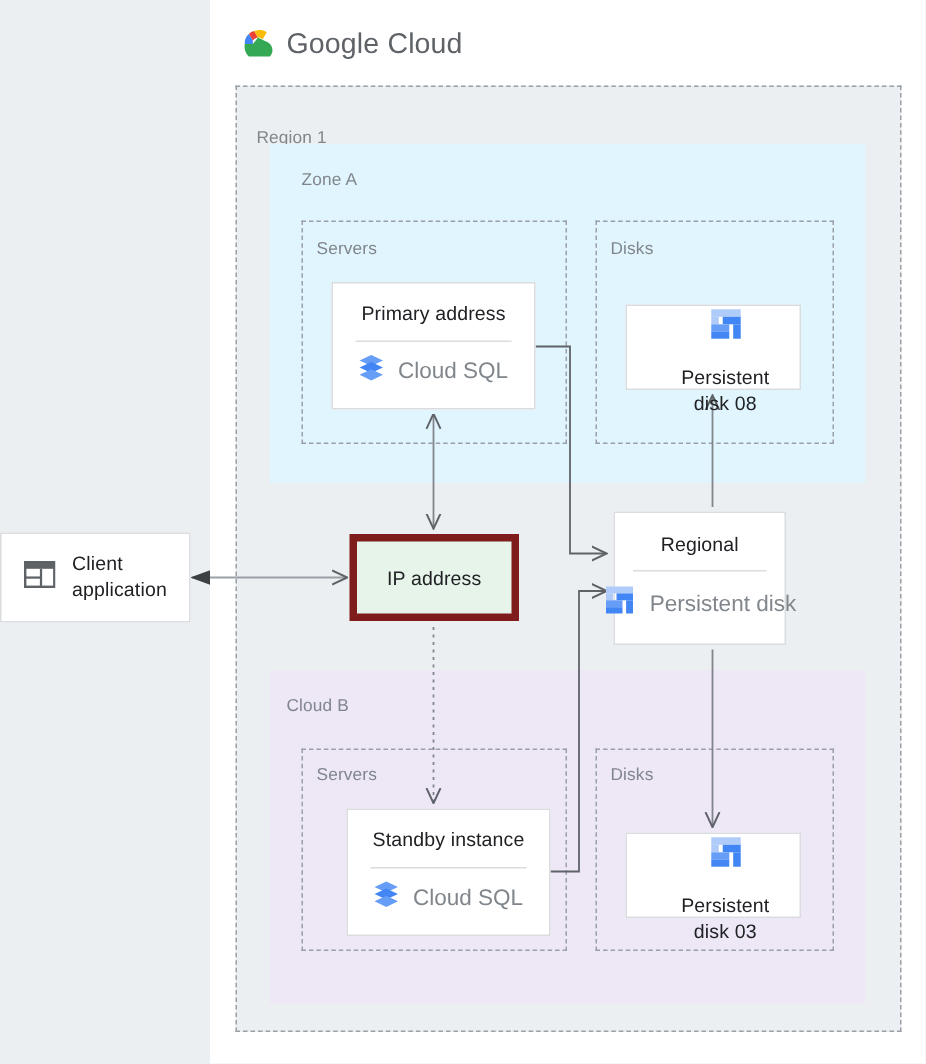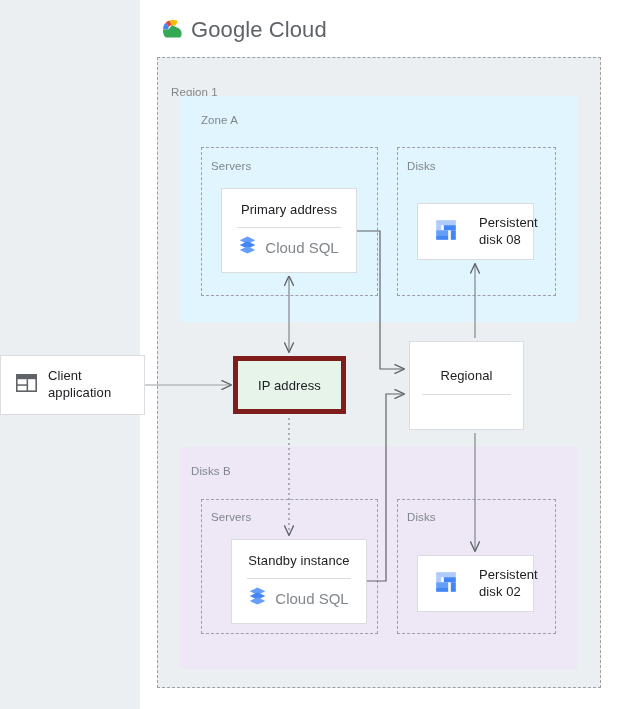--- a/index.html
+++ b/index.html
@@ -36,21 +36,21 @@
     align-items: center;
     gap: 9px;
   }
   #gc-logo-mark {
     width: 26px;
     height: 22px;
     position: relative;
     flex: 0 0 auto;
   }
   #gc-logo-text {
-    font-size: 22px;
+    font-size: 19px;
     letter-spacing: 0.1px;
     color: #5f6368;
     white-space: nowrap;
   }
   #gc-logo-text .g-bold { color: #5f6368; }
 
   
   .dashed-box {
     position: absolute;
     border: 1px dashed #9aa0a6;
@@ -154,24 +154,25 @@
   
   #regional-disk { left: 409px; top: 341px; width: 115px; height: 89px; }
 
   
   .icon-card {
     position: absolute;
     background: #ffffff;
     border: 1px solid #dadce0;
     box-sizing: border-box;
     display: flex;
-    flex-direction: row;
-    align-items: center;
-    gap: 21px;
+    flex-direction: column;
+    align-items: center;
+    gap: 11px;
     padding-left: 16px;
+    text-align: center;
   }
   .icon-card .icon-card-label {
     font-size: 13px;
     color: #202124;
     line-height: 1.3;
     letter-spacing: 0.1px;
   }
   #pd-01 { left: 417px; top: 203px; width: 117px; height: 57px; }
   #pd-02 { left: 417px; top: 555px; width: 117px; height: 57px; }
 
@@ -188,21 +189,21 @@
   }
   #ip-address .ip-label {
     font-size: 13px;
     color: #202124;
     letter-spacing: 0.1px;
   }
 
   
   #client-application {
     position: absolute;
-    left: 0; top: 355px; width: 145px; height: 60px;
+    left: 0; top: 355px; width: 127px; height: 60px;
     background: #ffffff;
     border: 1px solid #dadce0;
     box-sizing: border-box;
     display: flex;
     flex-direction: row;
     align-items: center;
     gap: 11px;
     padding-left: 15px;
   }
   #client-application .client-label {
@@ -248,21 +249,21 @@
 <div class="solid-box" id="zone-a"></div>
 <div class="zone-label" id="zone-a-label">Zone A</div>
 
 <div class="dashed-box" id="servers-a"></div>
 <div class="group-label" id="servers-a-label">Servers</div>
 
 <div class="dashed-box" id="disks-a"></div>
 <div class="group-label" id="disks-a-label">Disks</div>
 
 <div class="solid-box" id="zone-b"></div>
-<div class="zone-label" id="zone-b-label">Disks B</div>
+<div class="zone-label" id="zone-b-label">Cloud B</div>
 
 <div class="dashed-box" id="servers-b"></div>
 <div class="group-label" id="servers-b-label">Servers</div>
 
 <div class="dashed-box" id="disks-b"></div>
 <div class="group-label" id="disks-b-label">Disks</div>
 
 <svg id="connectors">
   <defs>
     <marker id="arrow-thin" markerWidth="9" markerHeight="9" refX="8" refY="4.5" orient="auto">
@@ -340,20 +341,33 @@
         <path d="M8.5 10.2 L16.3 13.9 L8.5 17.6 L0.7 13.9 Z" fill="#669df6"></path>
       </svg>
     </span>
     <span class="node-sub-label">Cloud SQL</span>
   </span>
 </div>
 
 <div class="node-card" id="regional-disk">
   <span class="node-title">Regional</span>
   <span class="node-divider"></span>
+  <span class="node-sub">
+    <span class="icon-box">
+      <svg width="22" height="22" viewBox="0 0 22 22">
+        <rect x="2" y="2" width="18" height="4.6" fill="#aecbfa"></rect>
+        <rect x="2" y="6.6" width="4.6" height="4.6" fill="#aecbfa"></rect>
+        <rect x="9" y="6.6" width="11" height="4.6" fill="#4285f4"></rect>
+        <rect x="2" y="11.2" width="11" height="4.6" fill="#669df6"></rect>
+        <rect x="15.4" y="11.2" width="4.6" height="8.8" fill="#4285f4"></rect>
+        <rect x="2" y="15.8" width="11" height="4.2" fill="#4285f4"></rect>
+      </svg>
+    </span>
+    <span class="node-sub-label">Persistent disk</span>
+  </span>
 </div>
 
 <div class="icon-card" id="pd-01">
   <span class="icon-box">
     <svg width="24" height="24" viewBox="0 0 22 22">
       <rect x="2" y="2" width="18" height="4.6" fill="#aecbfa"></rect>
       <rect x="2" y="6.6" width="4.6" height="4.6" fill="#aecbfa"></rect>
       <rect x="9" y="6.6" width="11" height="4.6" fill="#4285f4"></rect>
       <rect x="2" y="11.2" width="11" height="4.6" fill="#669df6"></rect>
       <rect x="15.4" y="11.2" width="4.6" height="8.8" fill="#4285f4"></rect>
@@ -367,14 +381,14 @@
   <span class="icon-box">
     <svg width="24" height="24" viewBox="0 0 22 22">
       <rect x="2" y="2" width="18" height="4.6" fill="#aecbfa"></rect>
       <rect x="2" y="6.6" width="4.6" height="4.6" fill="#aecbfa"></rect>
       <rect x="9" y="6.6" width="11" height="4.6" fill="#4285f4"></rect>
       <rect x="2" y="11.2" width="11" height="4.6" fill="#669df6"></rect>
       <rect x="15.4" y="11.2" width="4.6" height="8.8" fill="#4285f4"></rect>
       <rect x="2" y="15.8" width="11" height="4.2" fill="#4285f4"></rect>
     </svg>
   </span>
-  <span class="icon-card-label"><span>Persistent</span><br><span>disk 02</span></span>
+  <span class="icon-card-label"><span>Persistent</span><br><span>disk 03</span></span>
 </div>
 
 </body></html>

